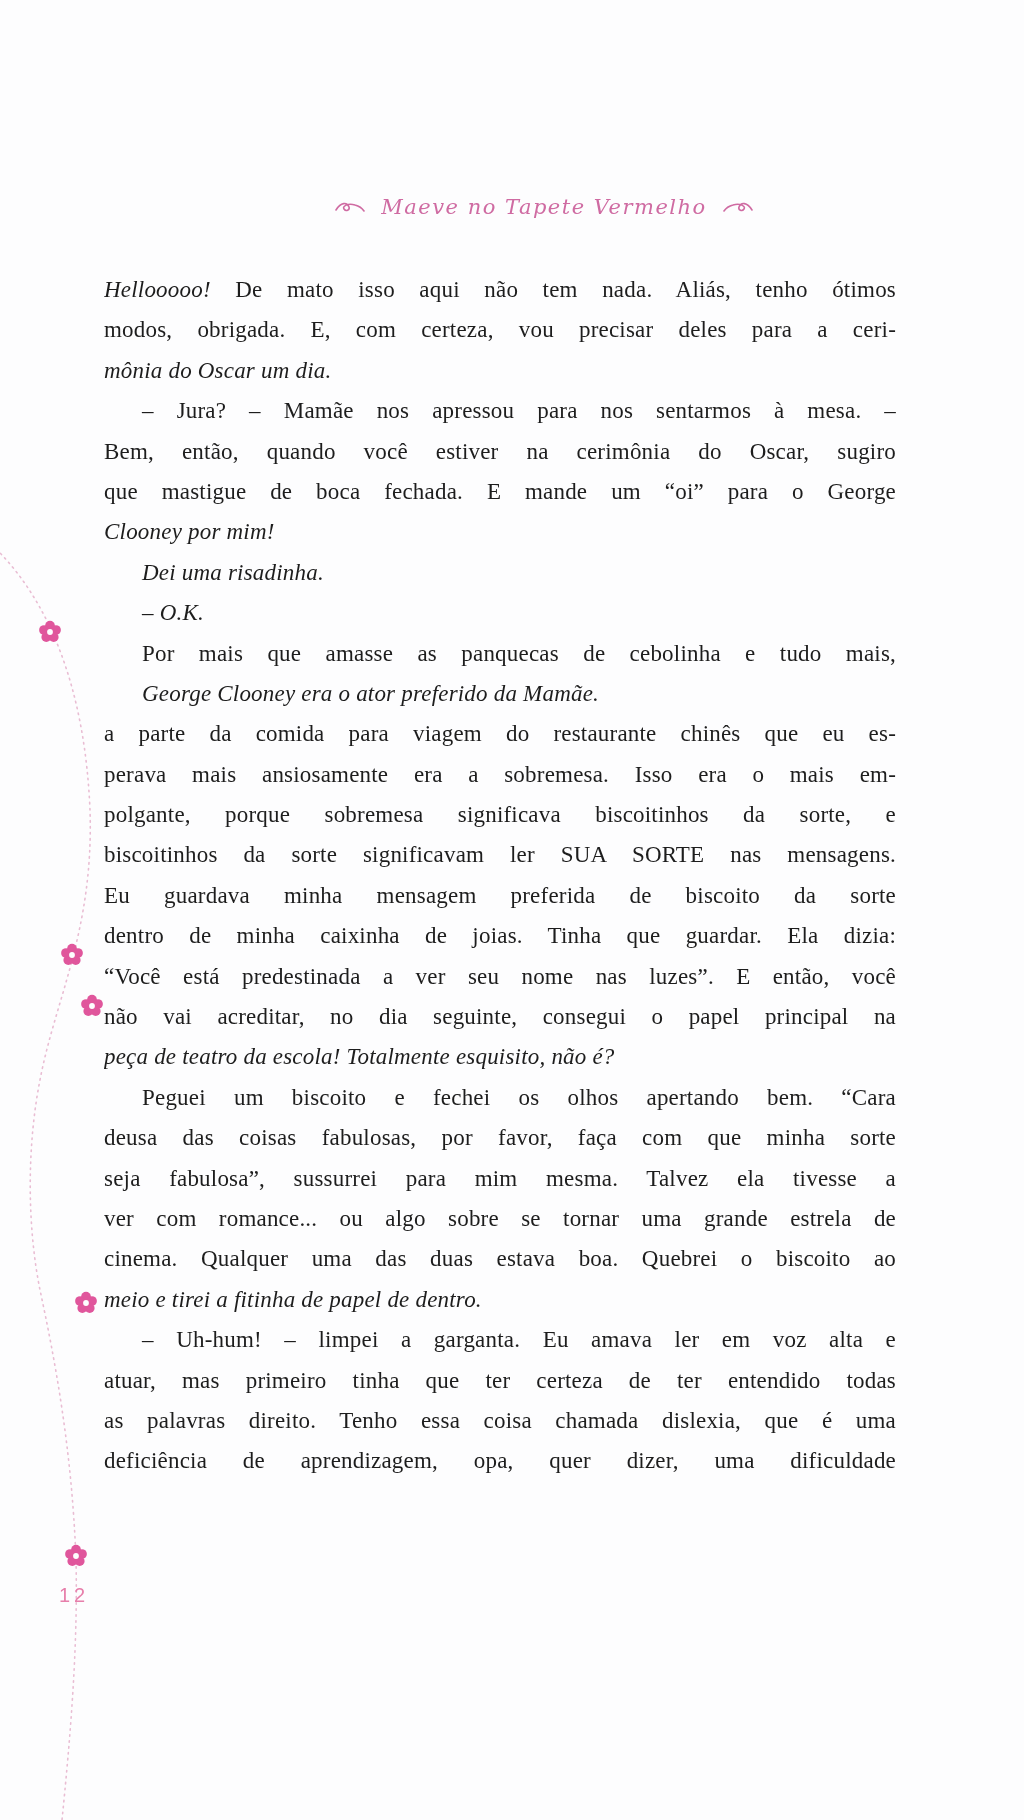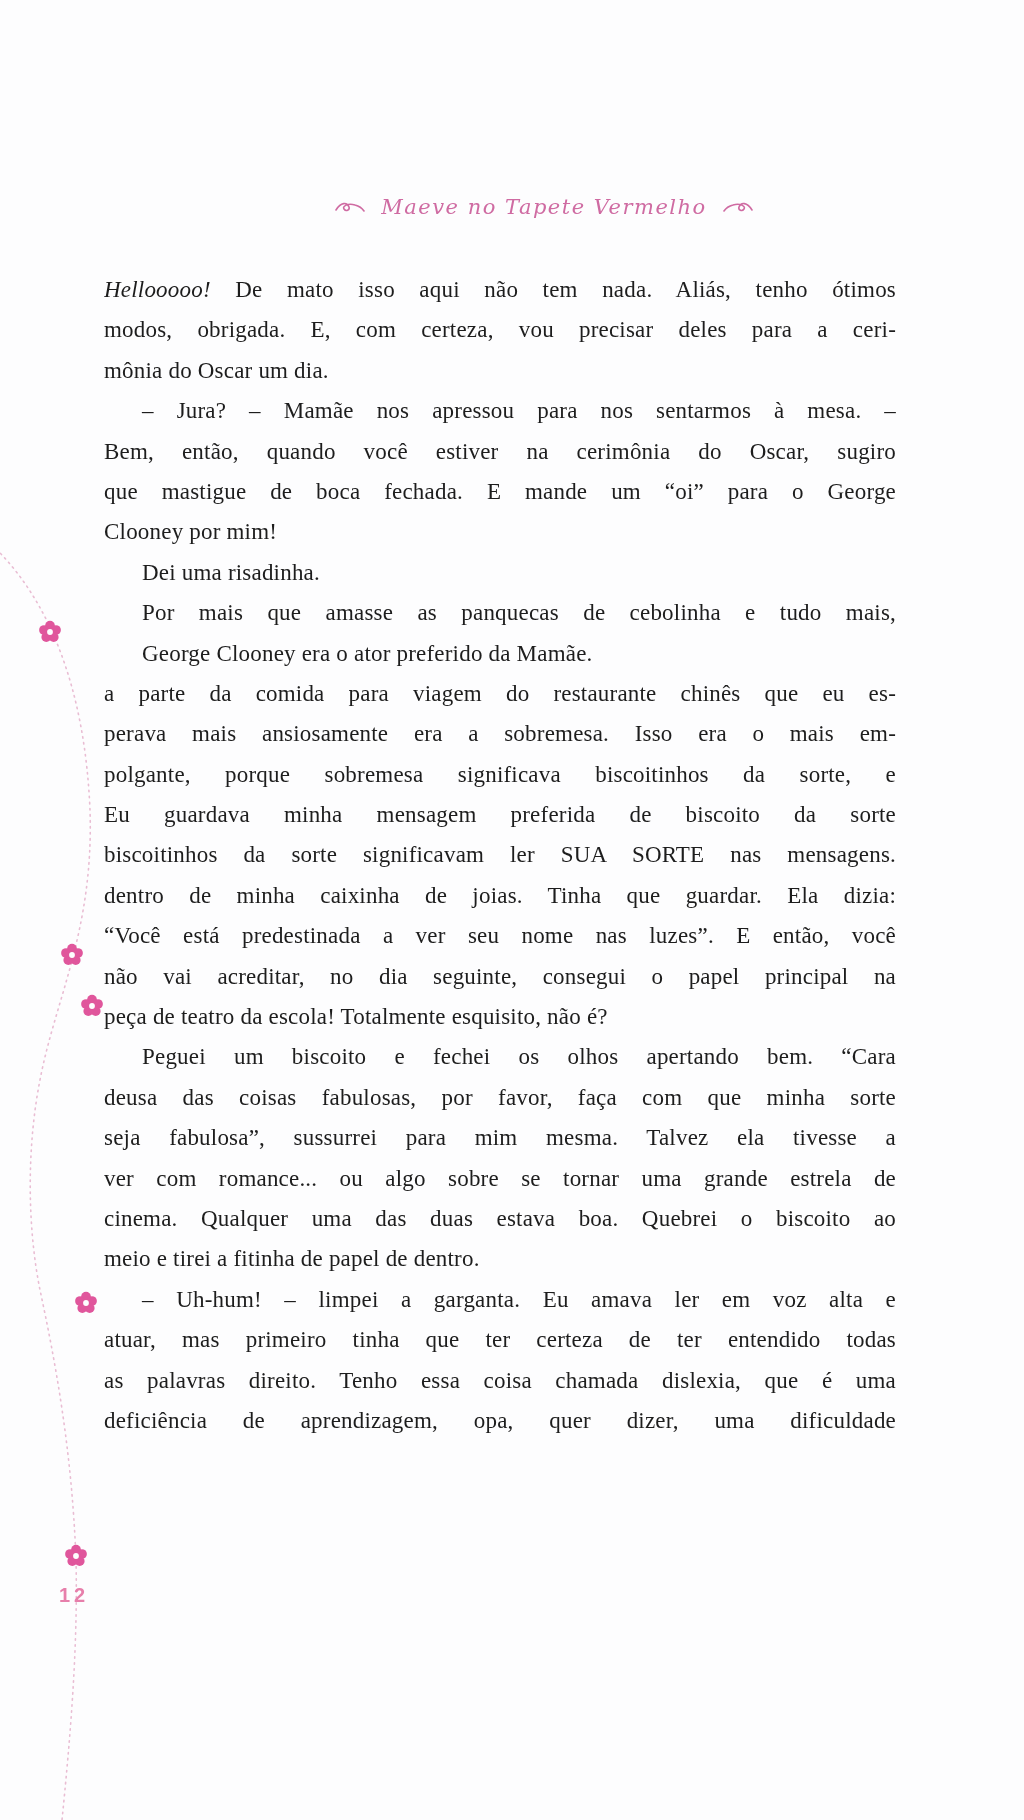--- a/index.html
+++ b/index.html
@@ -20,28 +20,28 @@
   .flourish{display:inline-block;line-height:0;}
   .flourish.flip{transform:scaleX(-1);}
   .textblock{
     position:absolute;left:104px;top:270px;width:792px;
     font-size:23px;color:var(--ink);letter-spacing:0.2px;
   }
   .line{
     line-height:40.4px;height:40.4px;overflow:hidden;
     text-align:justify;text-align-last:justify;
   }
-  .line.para-end{text-align-last:left;}
+  .line.para-end{text-align-last:left;font-style:italic;}
   .line.indent{text-indent:38px;}
   .line i{font-style:italic;}
   .marginart{position:absolute;left:0;top:0;pointer-events:none;}
   .flower{position:absolute;transform:translate(-50%,-50%);line-height:0;}
   .pagenum{
     position:absolute;left:46px;top:1584px;width:56px;text-align:center;
-    font-family:"Liberation Sans", sans-serif;font-weight:bold;
+    font-family:"Liberation Sans", sans-serif;font-weight:normal;
     font-size:20px;letter-spacing:4px;color:var(--pgnum);
   }
 </style>
 </head>
 <body>
 
 <div class="page" style="--hdr: #cf6ba2; --flower: #e0569c; --curve: #e9bdd3; --pgnum: #e77fab; --ink: #1d1d1d;">
 
   <svg class="marginart" width="1024" height="1820" viewBox="0 0 1024 1820">
     <path d="M -8 545
@@ -68,27 +68,28 @@
 
   <div class="textblock" id="text-block">
       <div class="line"><i>Hellooooo!</i> De mato isso aqui não tem nada. Aliás, tenho ótimos</div>
       <div class="line">modos, obrigada. E, com certeza, vou precisar deles para a ceri-</div>
       <div class="line para-end">mônia do Oscar um dia.</div>
       <div class="line indent">– Jura? – Mamãe nos apressou para nos sentarmos à mesa. –</div>
       <div class="line">Bem, então, quando você estiver na cerimônia do Oscar, sugiro</div>
       <div class="line">que mastigue de boca fechada. E mande um “oi” para o George</div>
       <div class="line para-end">Clooney por mim!</div>
       <div class="line indent para-end">Dei uma risadinha.</div>
+      <div class="line indent para-end">– O.K.</div>
       <div class="line indent">Por mais que amasse as panquecas de cebolinha e tudo mais,</div>
       <div class="line indent para-end">George Clooney era o ator preferido da Mamãe.</div>
       <div class="line">a parte da comida para viagem do restaurante chinês que eu es-</div>
       <div class="line">perava mais ansiosamente era a sobremesa. Isso era o mais em-</div>
       <div class="line">polgante, porque sobremesa significava biscoitinhos da sorte, e</div>
+      <div class="line">biscoitinhos da sorte significavam ler SUA SORTE nas mensagens.</div>
       <div class="line">Eu guardava minha mensagem preferida de biscoito da sorte</div>
-      <div class="line">biscoitinhos da sorte significavam ler SUA SORTE nas mensagens.</div>
       <div class="line">dentro de minha caixinha de joias. Tinha que guardar. Ela dizia:</div>
       <div class="line">“Você está predestinada a ver seu nome nas luzes”. E então, você</div>
       <div class="line">não vai acreditar, no dia seguinte, consegui o papel principal na</div>
       <div class="line para-end">peça de teatro da escola! Totalmente esquisito, não é?</div>
       <div class="line indent">Peguei um biscoito e fechei os olhos apertando bem. “Cara</div>
       <div class="line">deusa das coisas fabulosas, por favor, faça com que minha sorte</div>
       <div class="line">seja fabulosa”, sussurrei para mim mesma. Talvez ela tivesse a</div>
       <div class="line">ver com romance... ou algo sobre se tornar uma grande estrela de</div>
       <div class="line">cinema. Qualquer uma das duas estava boa. Quebrei o biscoito ao</div>
       <div class="line para-end">meio e tirei a fitinha de papel de dentro.</div>

